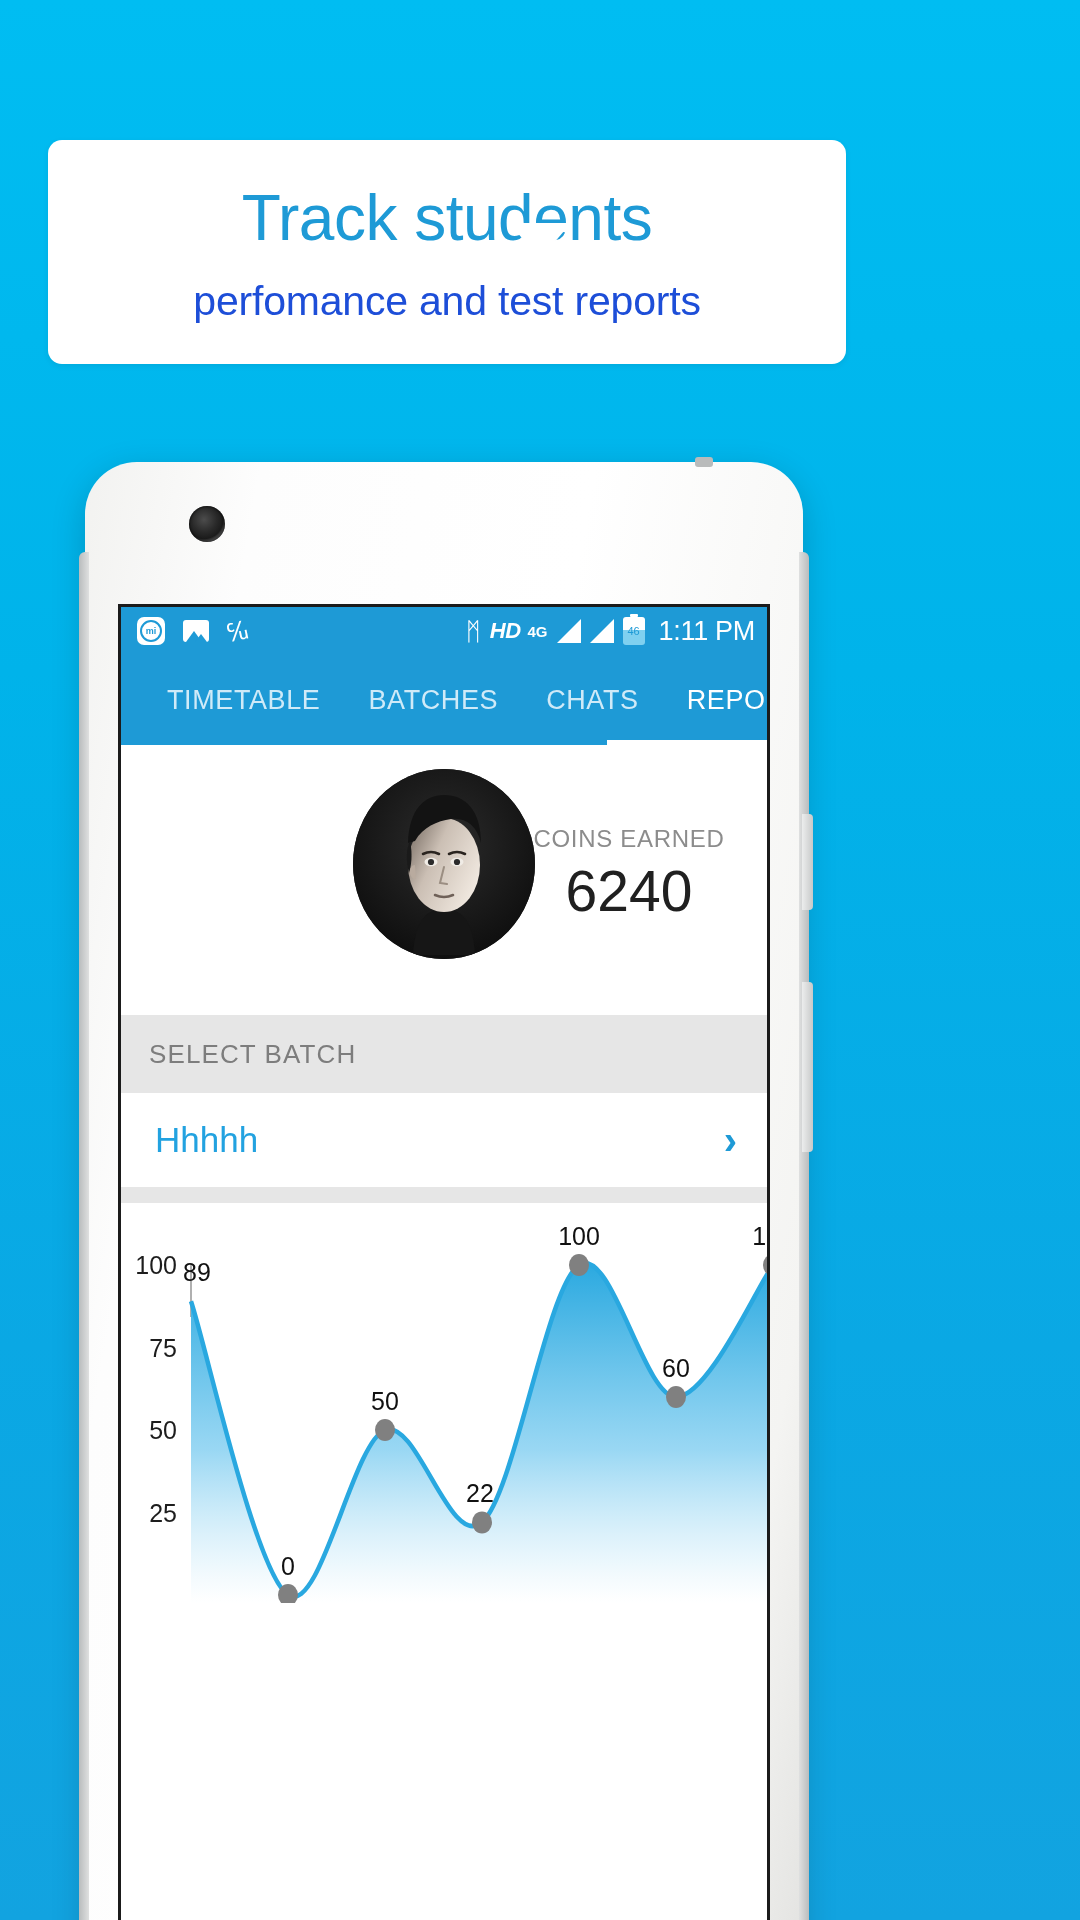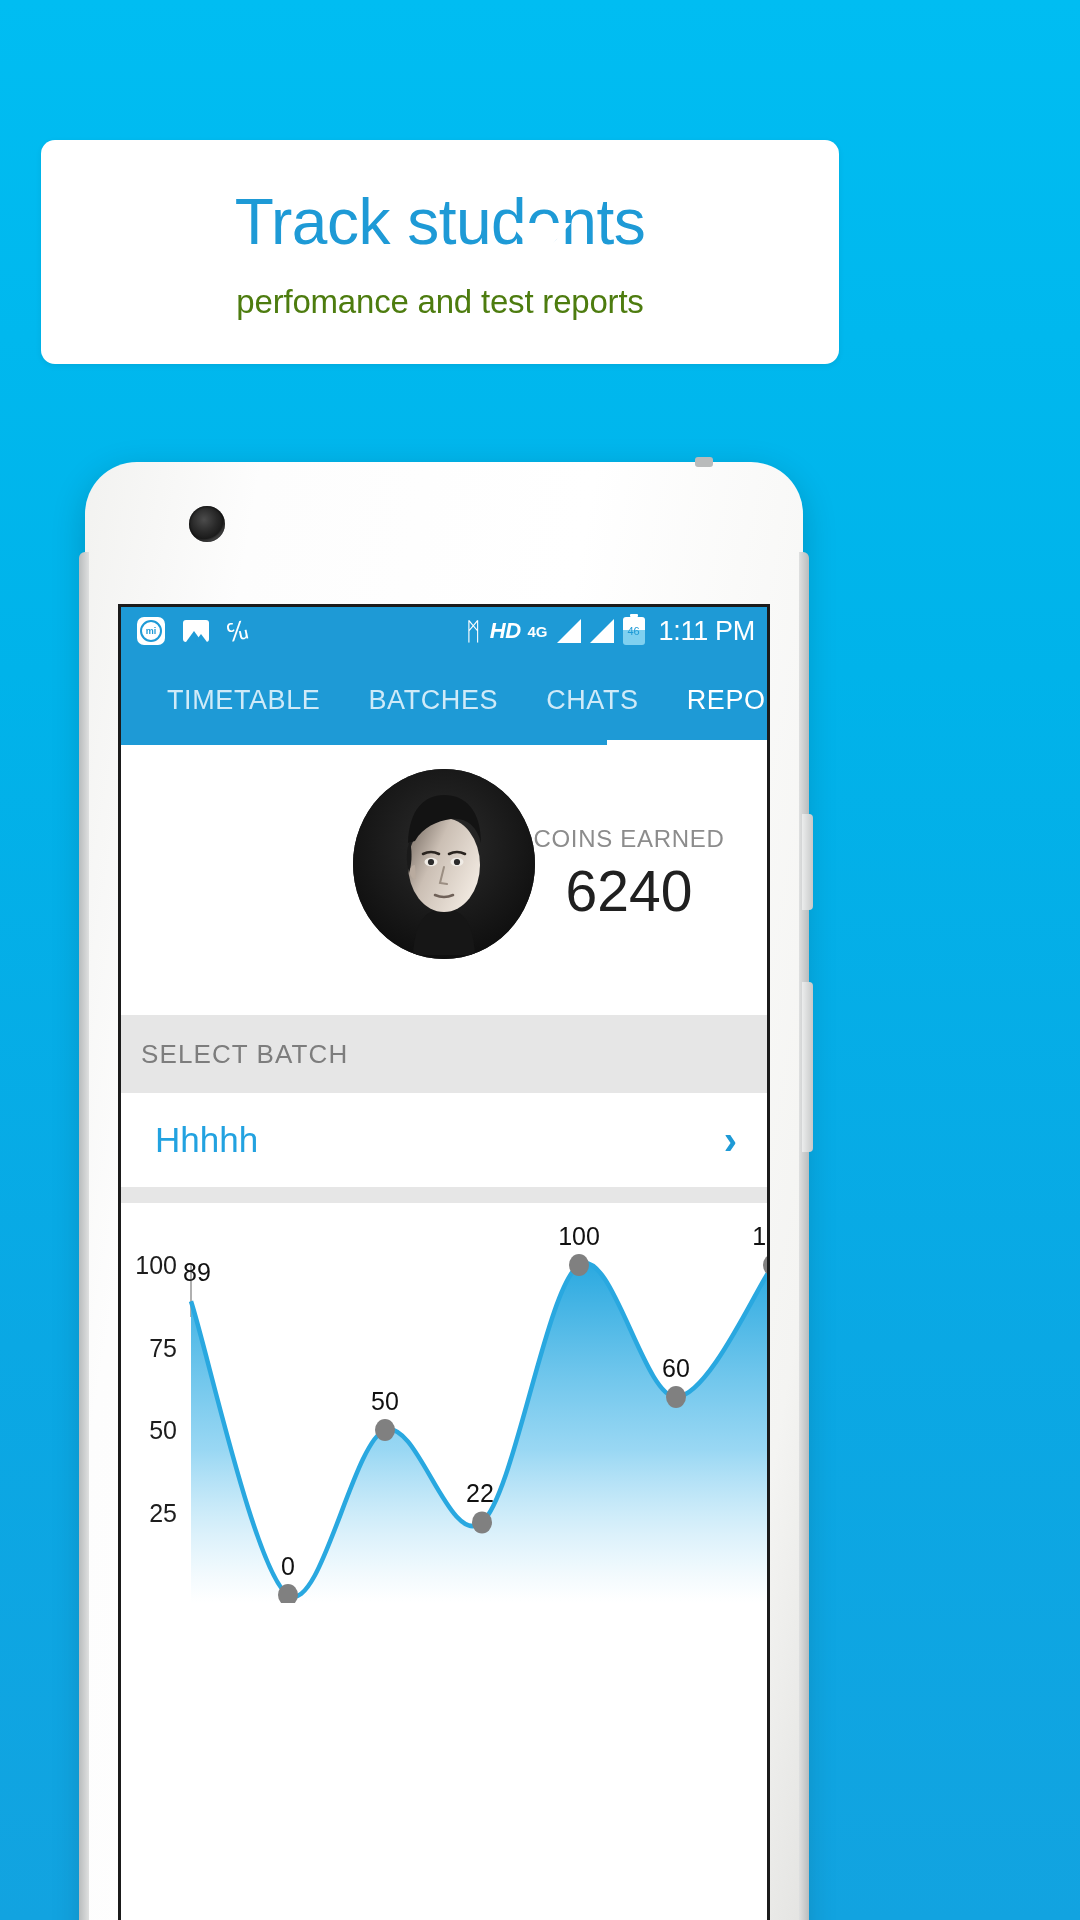--- a/index.html
+++ b/index.html
@@ -6,38 +6,38 @@
   html,body { width:1080px; height:1920px; }
   body {
     font-family: "Liberation Sans", sans-serif;
     background: linear-gradient(180deg,#00bdf2 0%,#00b3ea 35%,#0aa8e4 70%,#12a3e0 100%);
     overflow:hidden;
     position:relative;
   }
 
   
   #banner {
-    position:absolute; left:41px; top:140px; width:798px; height:224px;
+    position:absolute; left:48px; top:140px; width:798px; height:224px;
     background:#fff; border-radius:14px;
     box-shadow:0 2px 6px rgba(0,0,0,.07);
     display:flex; flex-direction:column; align-items:center; justify-content:center;
   }
   #banner-pointer {
     position:absolute; left:calc(50% - 31px); top:223px;
     width:0; height:0;
     border-left:31px solid transparent;
     border-right:31px solid transparent;
     border-top:36px solid #fff;
   }
   #headline {
     font-size:64px; font-weight:400; color:#1e9ad6; letter-spacing:-0.5px;
     line-height:1.05; margin-top:6px;
   }
   #subhead {
-    font-size:33px; font-weight:400; color:#4d7c0f; margin-top:26px; letter-spacing:-0.2px;
+    font-size:41px; font-weight:400; color:#1d4ed8; margin-top:26px; letter-spacing:-0.2px;
   }
 
   
   #phone {
     position:absolute; left:85px; top:462px; width:718px; height:1500px;
     background:linear-gradient(100deg,#f2f2f0 0%,#fdfdfd 18%,#ffffff 52%,#f4f4f2 88%,#e3e3e1 100%);
     border-radius:52px 52px 0 0;
     box-shadow:0 10px 34px rgba(0,0,0,.18);
   }
   #phone-notch-sensor {
@@ -159,21 +159,21 @@
   #stat-right { right:8px; width:260px; }
   .stat-label { font-size:24px; color:#8c8c8c; letter-spacing:.7px; }
   .stat-value { font-size:57px; color:#202020; margin-top:10px; line-height:1; }
   #profile-name {
     position:absolute; top:222px; width:100%; text-align:center;
     font-size:34px; color:#1c1c1c;
   }
 
   
   #select-batch-header {
-    background:#e6e6e6; height:78px; display:flex; align-items:center; padding-left:20px;
+    background:#e6e6e6; height:78px; display:flex; align-items:center; padding-left:28px;
     font-size:26px; color:#7d7d7d; letter-spacing:1.1px;
   }
   #batch-row {
     height:94px; background:#fff; display:flex; align-items:center;
     padding:0 30px 0 34px; justify-content:space-between;border-radius:10px;
   }
   #batch-name { font-size:35px; color:#22a2e0; }
   #batch-chevron { font-size:40px; color:#1e9ad6; font-weight:700; line-height:1; }
   #chart-divider { height:16px; background:#e6e6e6; }
 

